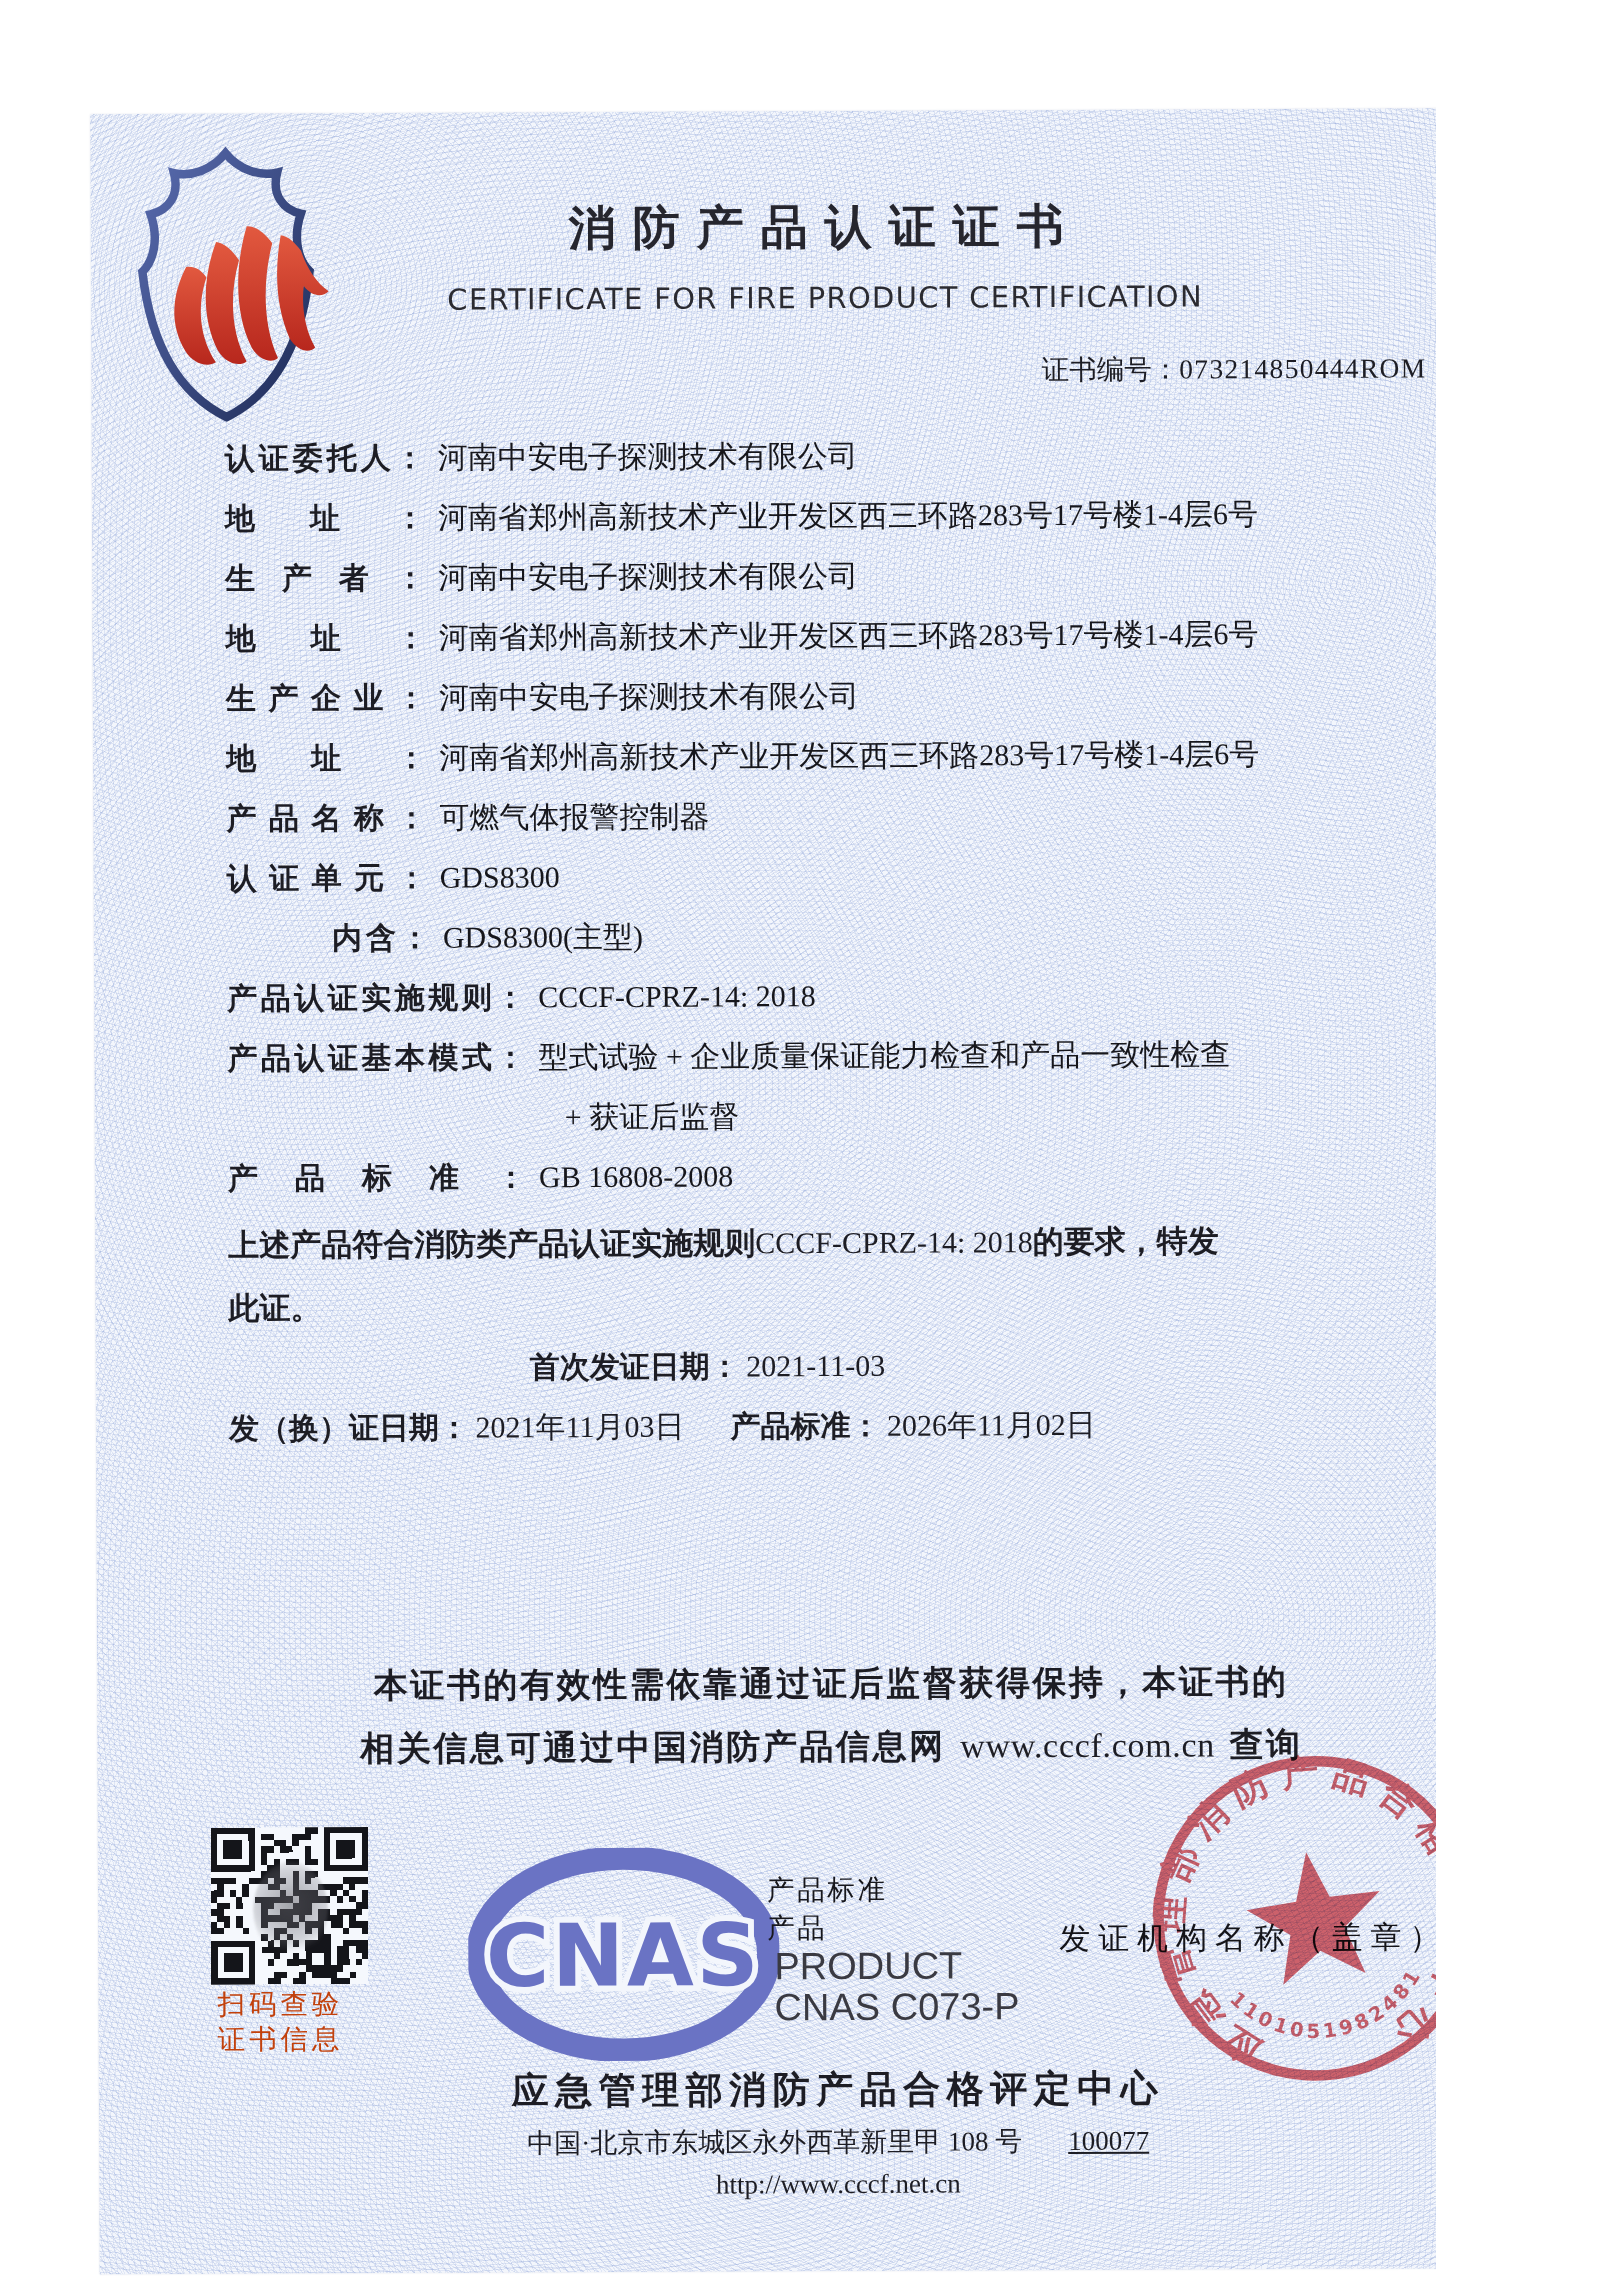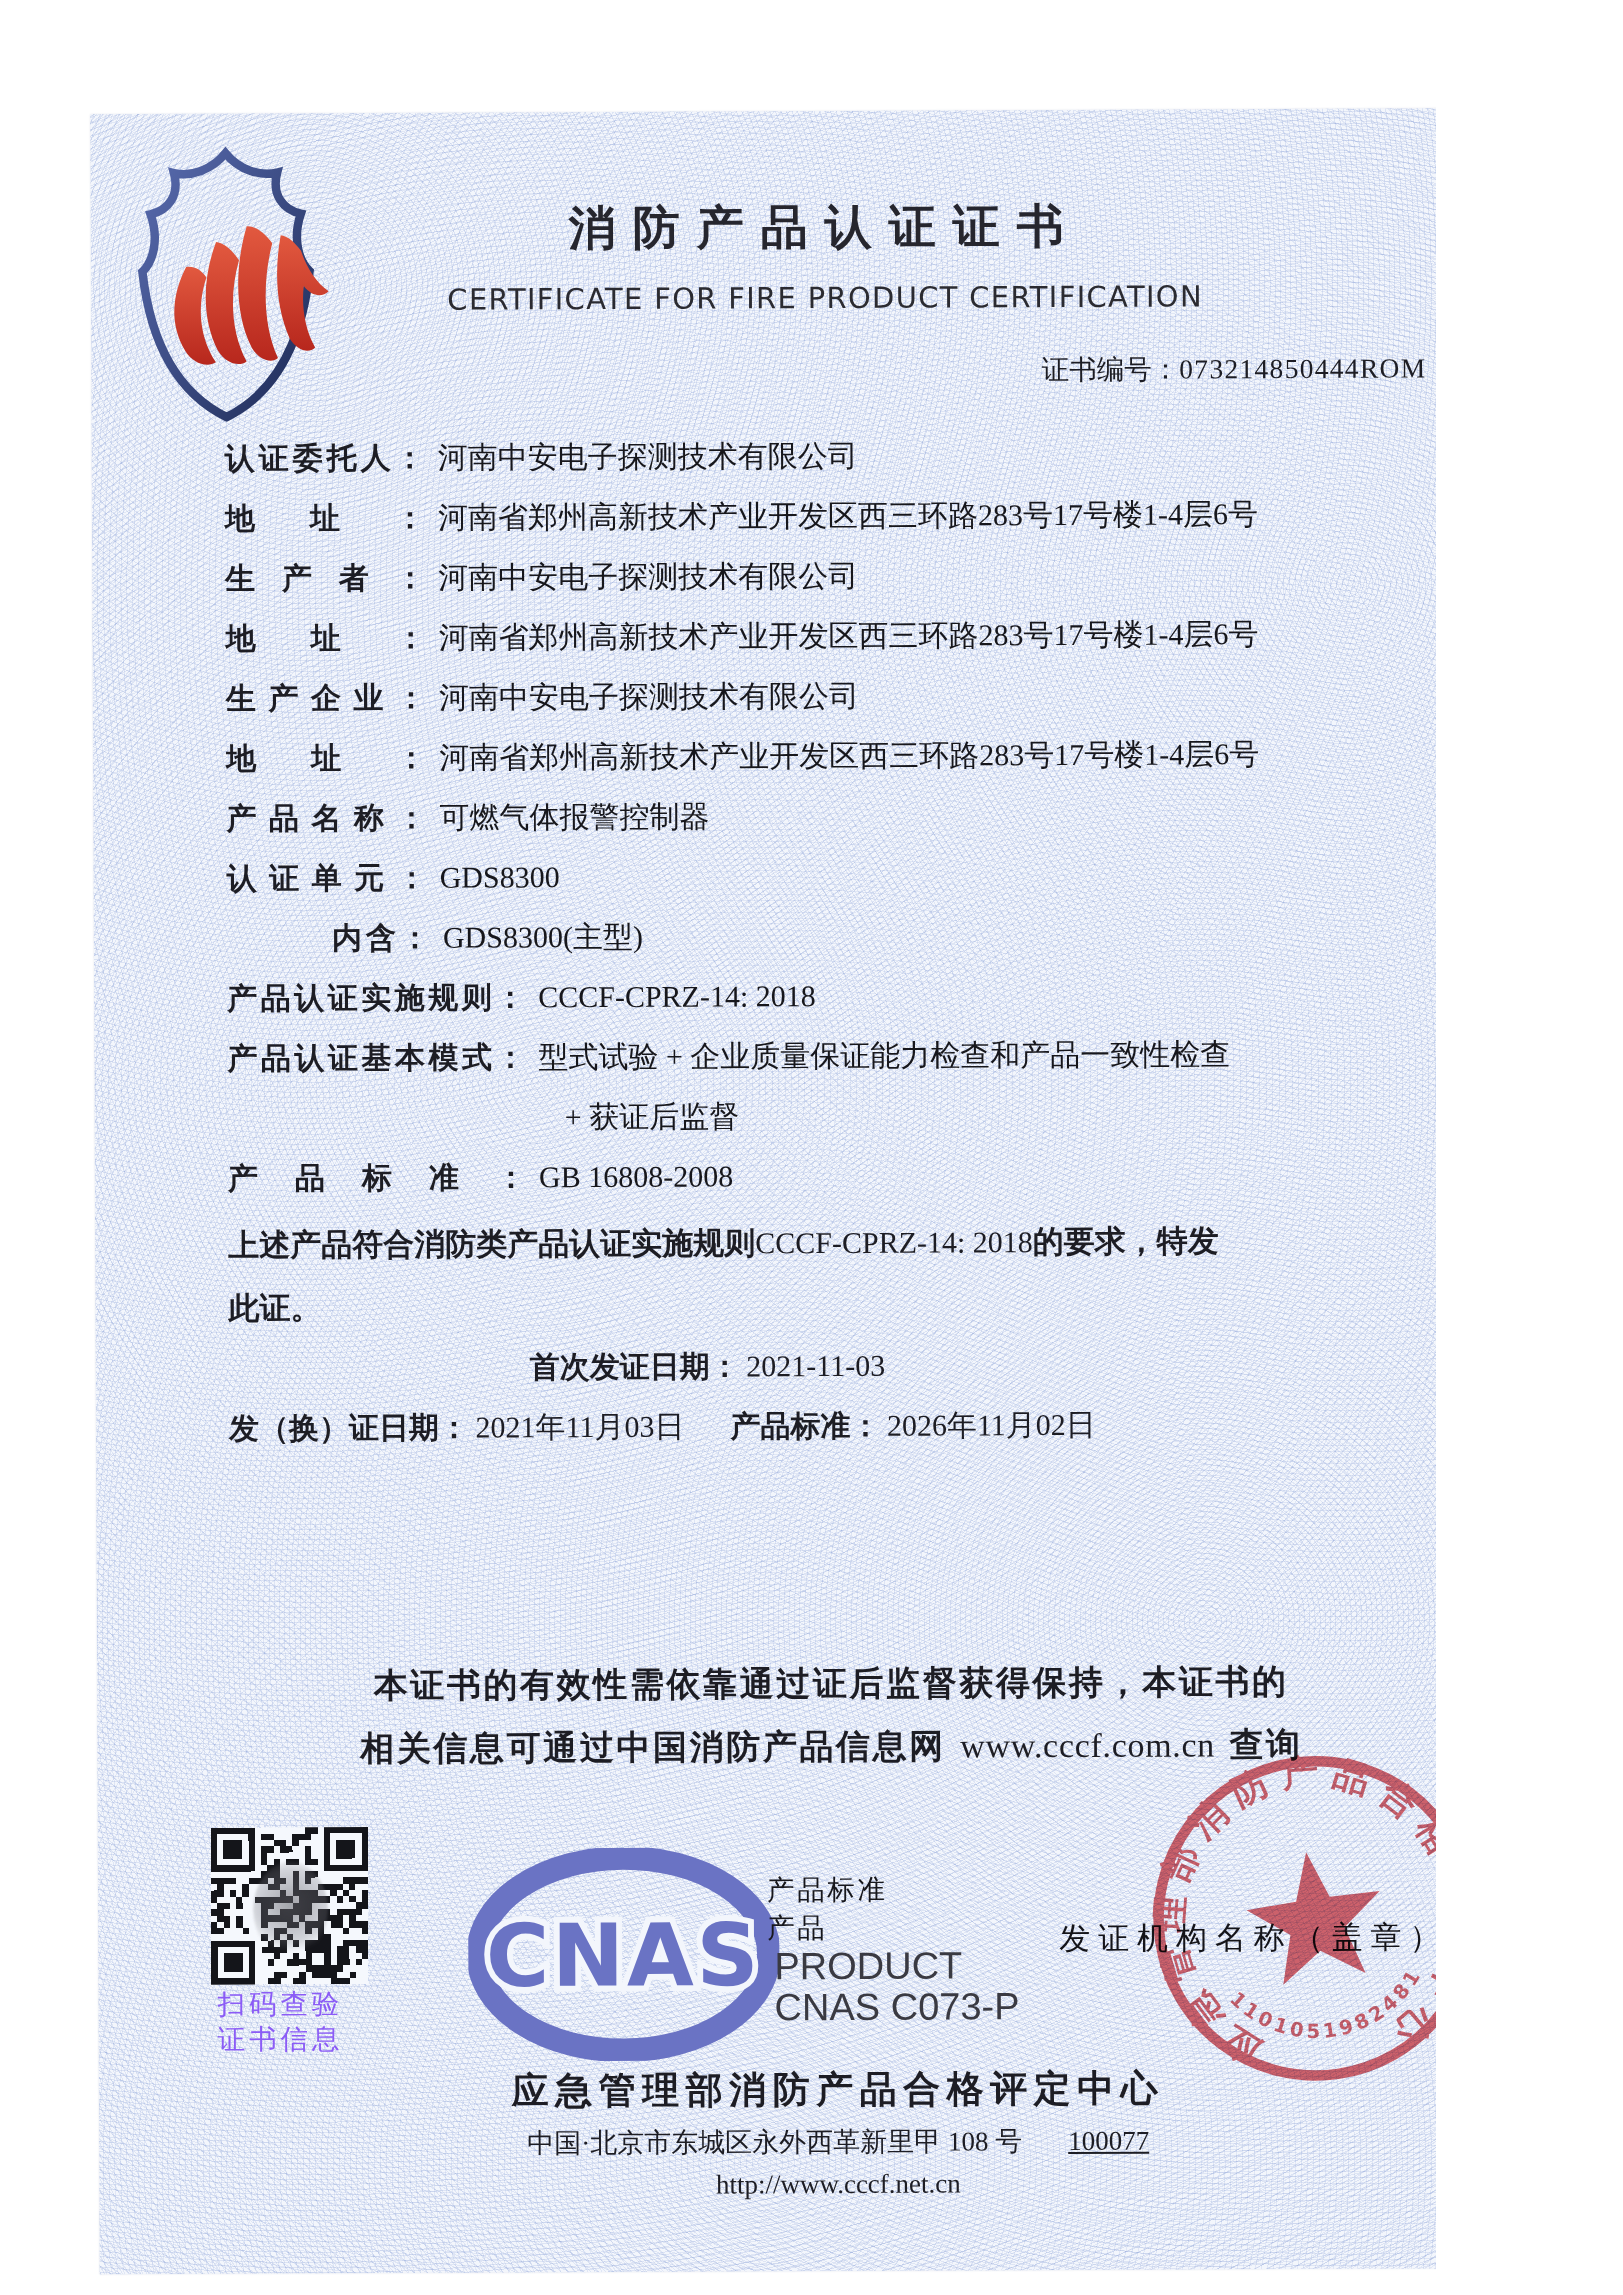--- a/index.html
+++ b/index.html
@@ -35,21 +35,21 @@
   .daterow.first{margin-left:301px;}
   .daterow .val{font-family:"Liberation Serif","DejaVu Serif",serif;font-weight:normal;margin-left:6.5px;}
   .daterow .gap{width:46px;flex:none;}
   .notice{margin-top:196px;text-align:center;font-size:34px;font-weight:bold;line-height:63px;letter-spacing:2.6px;}
   .notice .url{font-family:"Liberation Serif","DejaVu Serif",serif;font-weight:normal;letter-spacing:0.7px;}
   .qr{position:absolute;left:109px;top:1714px;width:165px;height:157px;}
   .qr svg{width:100%;height:100%;}
   .fp{position:absolute;left:46px;top:34px;width:75px;height:97px;border-radius:50%;
       background:radial-gradient(circle at 50% 45%,rgba(95,95,102,.55),rgba(120,120,128,.28) 55%,rgba(120,120,128,0) 72%);
       filter:blur(1.3px);}
-  .qr-cap{position:absolute;left:119px;top:1873px;font-size:27.5px;line-height:35px;letter-spacing:3.9px;color:#8b5cf6;}
+  .qr-cap{position:absolute;left:119px;top:1873px;font-size:27.5px;line-height:35px;letter-spacing:3.9px;color:#c2410c;}
   .cnas{position:absolute;left:370px;top:1736px;width:311px;height:213px;}
   .cnas-txt{position:absolute;left:669px;top:1759px;color:#17171c;}
   .cnas-txt .c12{font-size:27.5px;line-height:38px;letter-spacing:2.6px;}
   .cnas-txt .c34{font-size:38px;line-height:41px;color:#3a3a42;font-family:"Liberation Sans","DejaVu Sans",sans-serif;margin-left:7px;}
   .seal-label{position:absolute;left:961px;top:1808px;font-size:31px;letter-spacing:7.9px;color:#141419;
               font-family:"Liberation Serif","DejaVu Serif",serif;z-index:2;white-space:nowrap;}
   .seal{position:absolute;left:1046px;top:1638px;width:343px;height:343px;z-index:3;
         mix-blend-mode:multiply;opacity:.88;}
   .footer-org{position:absolute;left:0;right:0;top:1954px;text-align:center;font-size:37px;font-weight:bold;letter-spacing:6.5px;}
   .footer-addr{position:absolute;left:0;right:0;top:2013px;text-align:center;font-size:27px;

